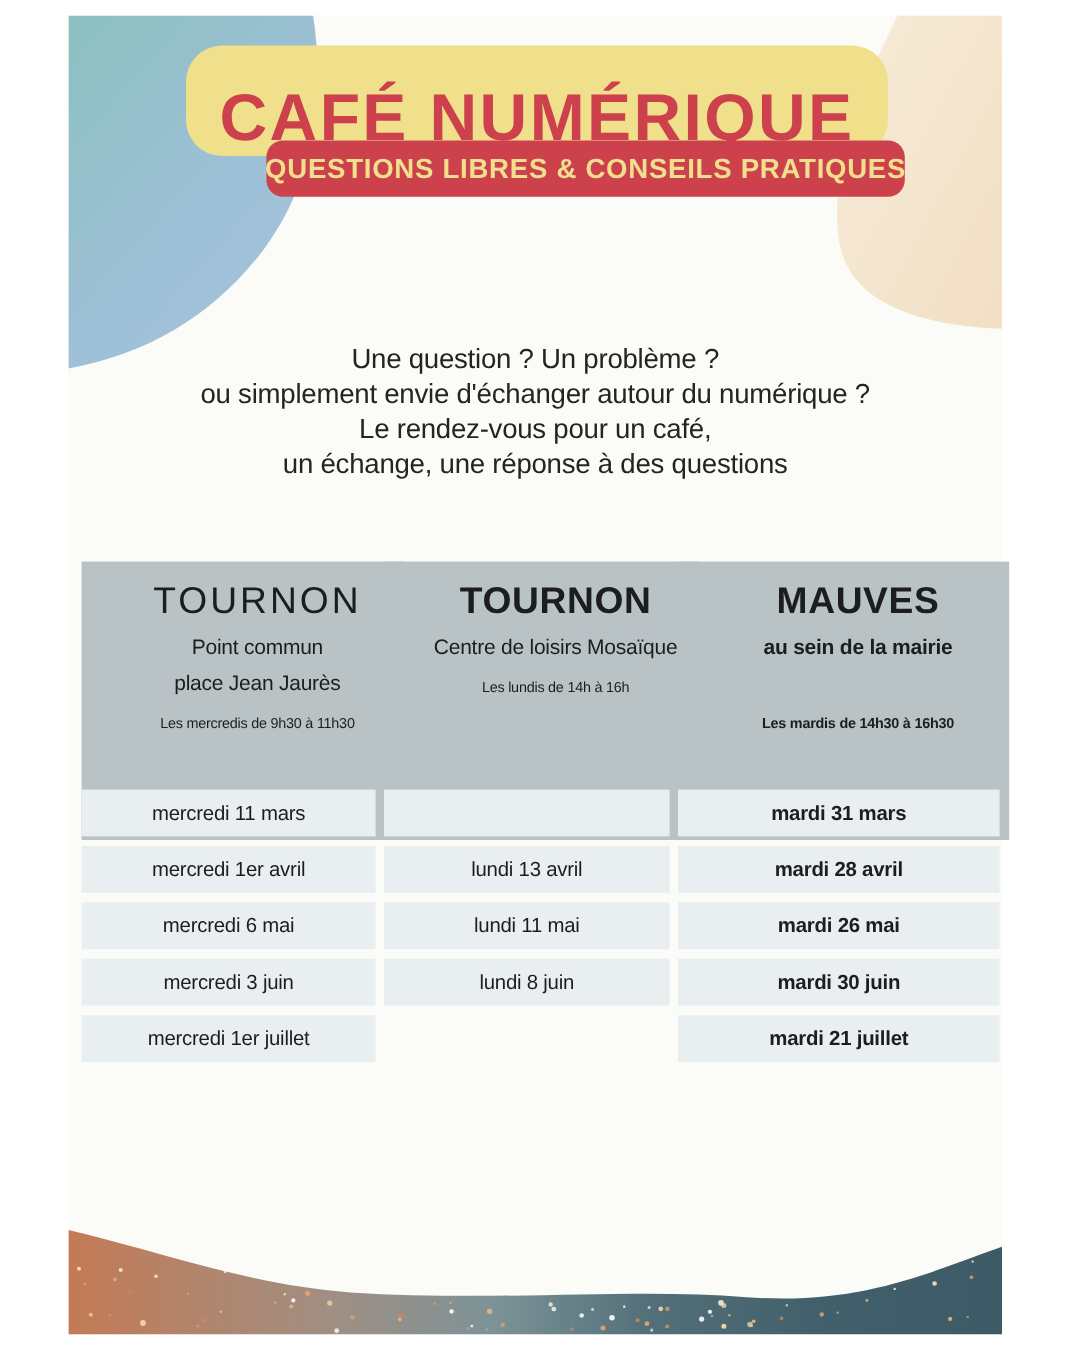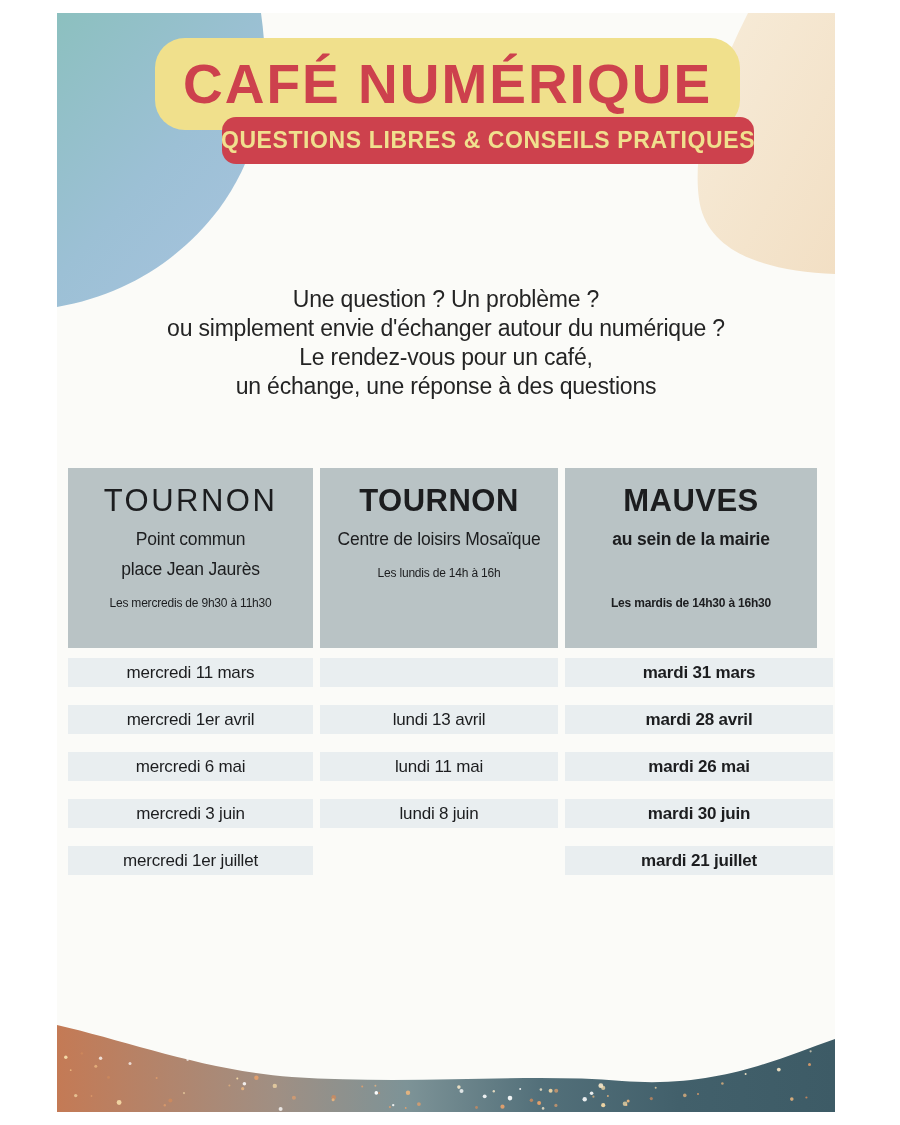--- a/index.html
+++ b/index.html
@@ -15,21 +15,21 @@
     width:778px;height:1099px;
     background:#fbfbf8;
   }
   .blobs{position:absolute;left:0;top:0;z-index:1;}
   .wave{position:absolute;left:0;top:1004px;z-index:1;}
 
   
   .banner-yellow{
     position:absolute;left:98px;top:25px;width:585px;height:92px;
     background:#f0e08c;border-radius:30px;z-index:3;
-    display:flex;align-items:center;justify-content:center;
+    display:flex;align-items:flex-end;justify-content:center;
   }
   .banner-title{
     font-size:55px;font-weight:bold;letter-spacing:2px;
     color:#cd414d;white-space:nowrap;
   }
   .banner-red{
     position:absolute;left:165px;top:104px;width:532px;height:47px;
     background:#cd414d;border-radius:14px;z-index:4;
     display:flex;align-items:center;justify-content:center;
   }
@@ -41,39 +41,39 @@
   
   .intro{
     position:absolute;left:0;top:272px;width:778px;z-index:3;
     text-align:center;color:#242424;
     font-size:23px;line-height:29px;letter-spacing:-0.2px;
   }
 
   
   .schedule{position:absolute;left:0;top:0;width:778px;z-index:3;color:#1c1d1f;}
   .hcell{
-    position:absolute;top:455px;height:180px;background:#b9c3c5;
-    text-align:center;letter-spacing:-0.2px;
+    position:absolute;top:455px;height:232px;background:#b9c3c5;
+    text-align:center;letter-spacing:-0.2px;padding-left:24px;
   }
   .hc0{left:11px;width:245px;}
   .hc1{left:263px;width:238px;}
   .hc2{left:508px;width:252px;}
   .hcity{
     margin-top:10px;height:46px;line-height:46px;
     font-size:31px;font-weight:bold;letter-spacing:.5px;white-space:nowrap;
   }
   .hcity.light{font-weight:normal;letter-spacing:2.5px;}
   .hline{height:30px;line-height:30px;font-size:17.5px;white-space:nowrap;}
   .hhours{margin-top:4px;height:30px;line-height:30px;font-size:12px;white-space:nowrap;}
   .hcell.boldcol .hline,.hcell.boldcol .hhours{font-weight:bold;}
 
   .rows{position:absolute;left:0;top:645px;width:778px;}
   .row{position:absolute;left:0;width:778px;height:39px;}
   .cell{
-    position:absolute;top:0;height:29px;background:#e9eef0;
+    position:absolute;top:0;height:39px;background:#e9eef0;
     display:flex;align-items:center;justify-content:center;
     font-size:17px;letter-spacing:-0.2px;white-space:nowrap;
   }
   .cell.c0{left:11px;width:245px;}
   .cell.c1{left:263px;width:238px;}
   .cell.c2{left:508px;width:268px;font-weight:bold;}
 </style>
 </head>
 <body>
 

